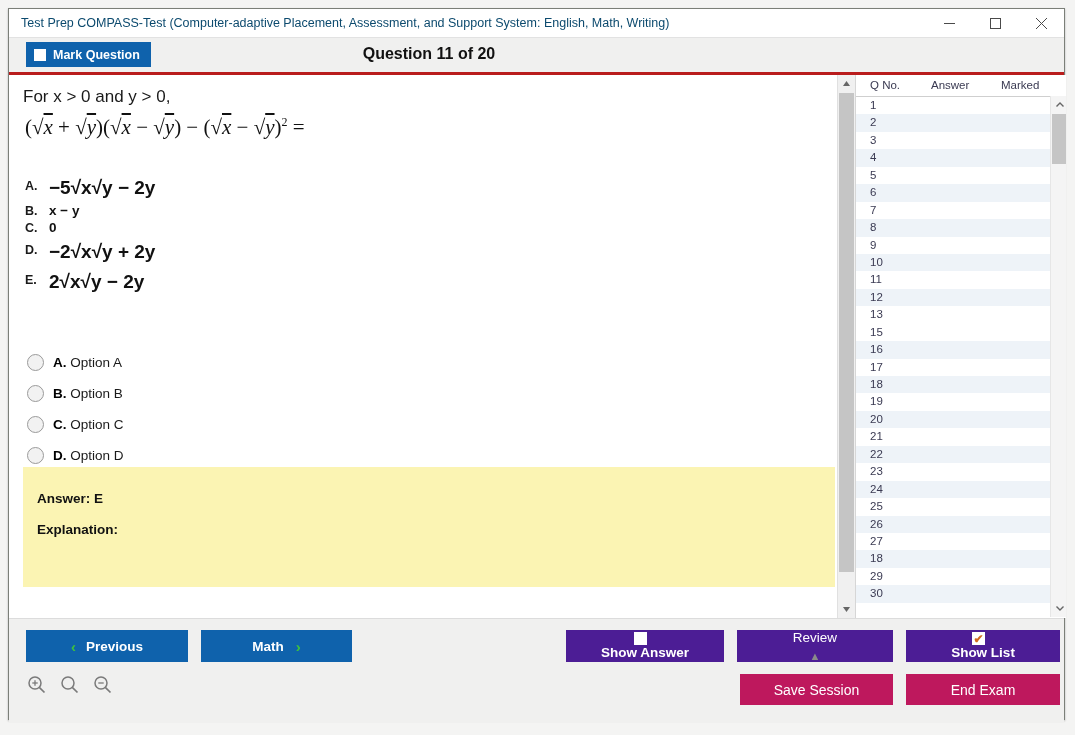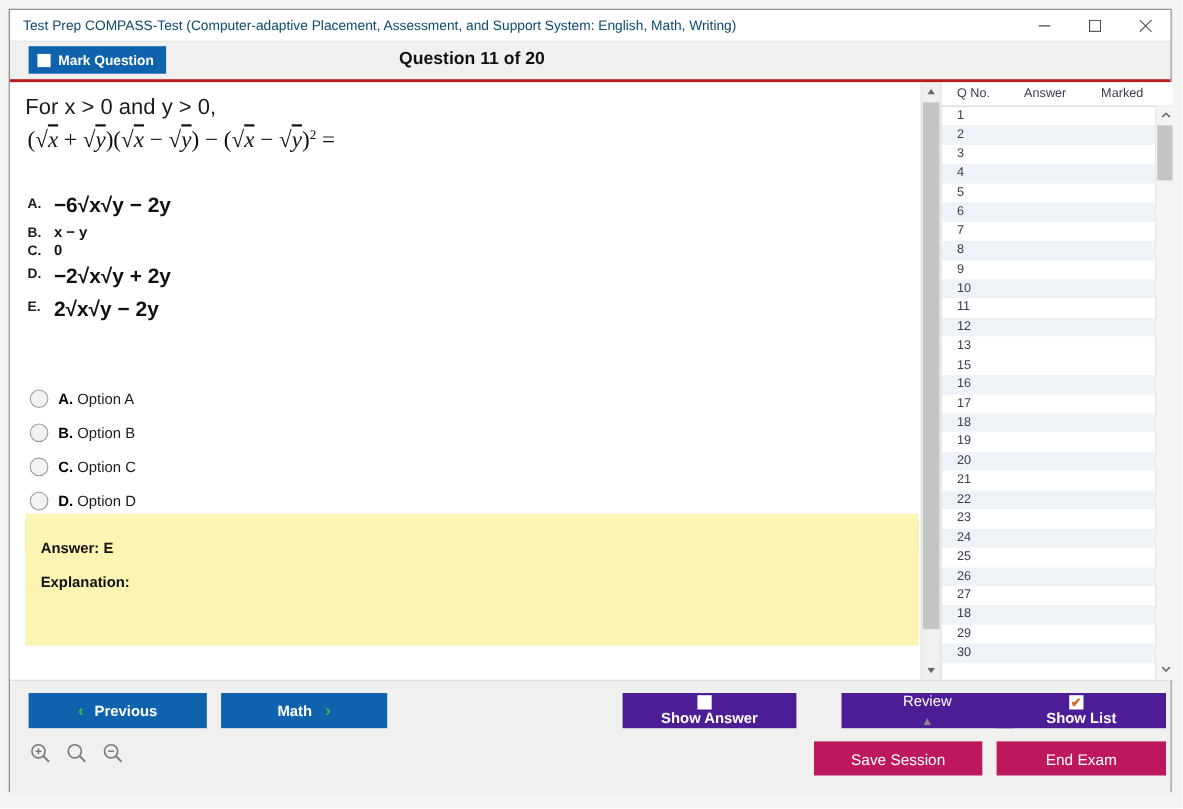--- a/index.html
+++ b/index.html
@@ -99,21 +99,21 @@
   .qpane {
     position: absolute;
     left: 0; top: 0;
     width: 828px; height: 543px;
     background: #ffffff;
     overflow: hidden;
   }
   .stem {
     position: absolute;
     left: 14px; top: 12px;
-    font-size: 20px;
+    font-size: 17px;
     color: #1a1a1a;
   }
   .formula {
     position: absolute;
     left: 16px; top: 40px;
     font-family: "Liberation Serif", serif;
     font-size: 21px;
     color: #111111;
     white-space: nowrap;
   }
@@ -311,21 +311,20 @@
   }
 
   .prev-btn  { left: 17px;  top: 11px; width: 162px; height: 32px; }
   .next-btn  { left: 192px; top: 11px; width: 151px; height: 32px; }
   .show-answer-btn { left: 557px; top: 11px; width: 158px; height: 32px; }
   .review-btn {
     left: 728px; top: 11px; width: 156px; height: 32px;
     justify-content: flex-start;
     padding: 0 10px;
     font-weight: normal;
-    margin-left: 28px;
   }
   .review-btn .rcap { flex: 1; text-align: left; }
   .review-btn .up-chev { color: #8a8a8a; font-size: 11px; }
   .show-list-btn { left: 897px; top: 11px; width: 154px; height: 32px; }
   .save-btn { left: 731px; top: 55px; width: 153px; height: 31px; }
   .end-btn  { left: 897px; top: 55px; width: 154px; height: 31px; }
 
   .zoom-tools {
     position: absolute;
     left: 18px; top: 56px;
@@ -378,21 +377,21 @@
 
         <div class="stem">For x &gt; 0 and y &gt; 0,</div>
 
         <div class="formula">
           (<span class="rad">√</span><span class="ovl">x</span> + <span class="rad">√</span><span class="ovl">y</span>)(<span class="rad">√</span><span class="ovl">x</span> − <span class="rad">√</span><span class="ovl">y</span>) − (<span class="rad">√</span><span class="ovl">x</span> − <span class="rad">√</span><span class="ovl">y</span>)<span class="sup">2</span> =
         </div>
 
         <div class="choices">
           <div class="choice tall">
             <span class="lbl">A.</span>
-            <span class="expr-big">−6√x√y − 2y</span>
+            <span class="expr-big">−5√x√y − 2y</span>
           </div>
           <div class="choice">
             <span class="lbl">B.</span>
             <span class="expr-sm">x − y</span>
           </div>
           <div class="choice">
             <span class="lbl">C.</span>
             <span class="expr-sm">0</span>
           </div>
           <div class="choice tall">

